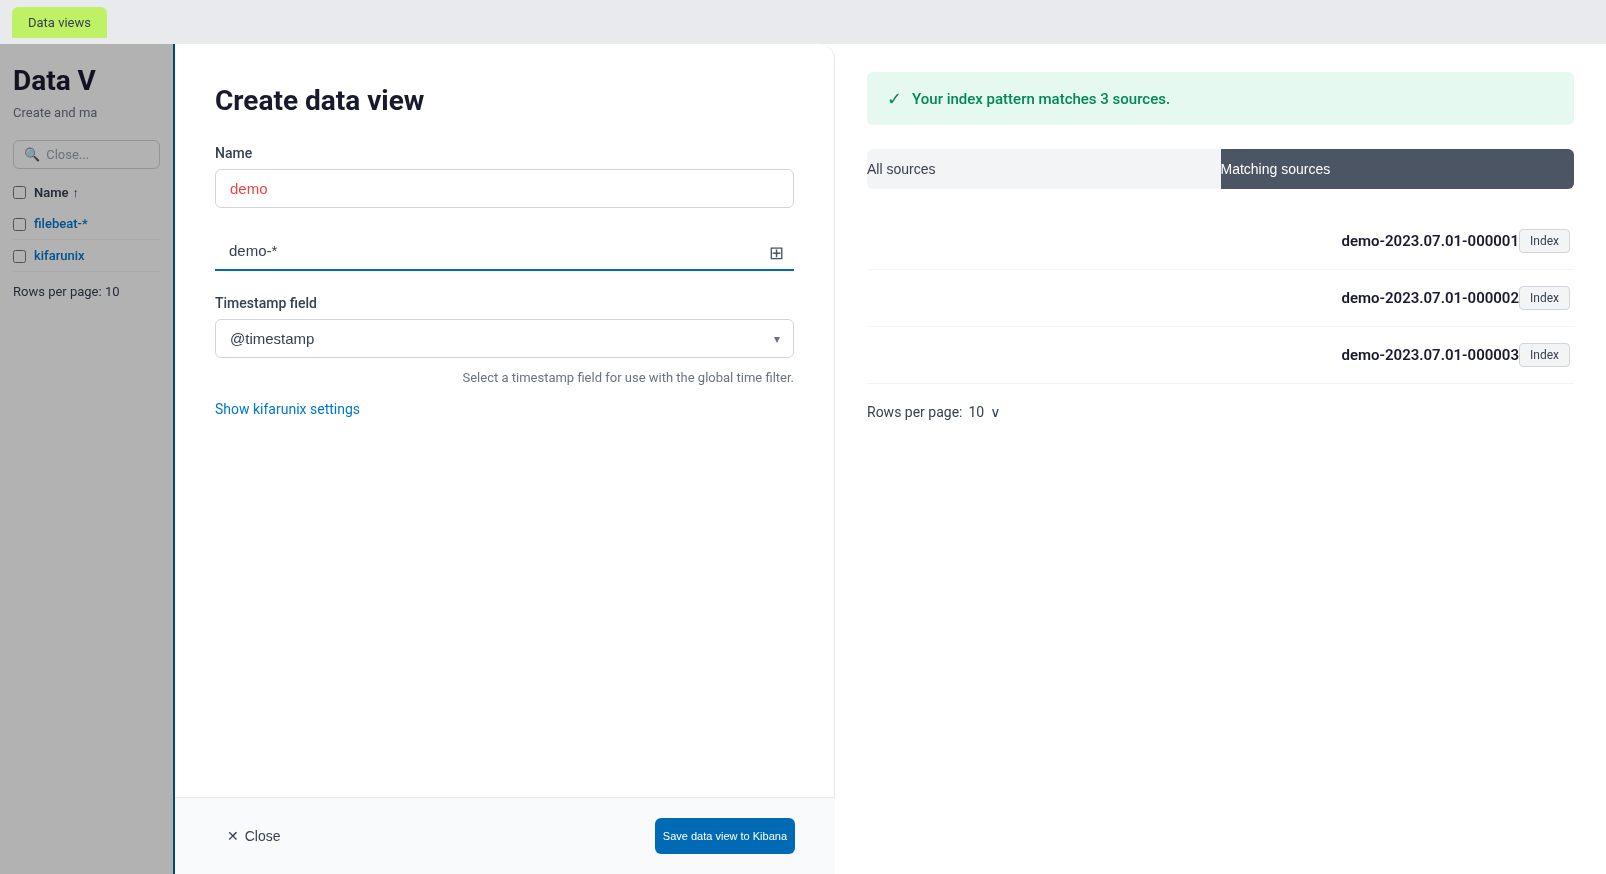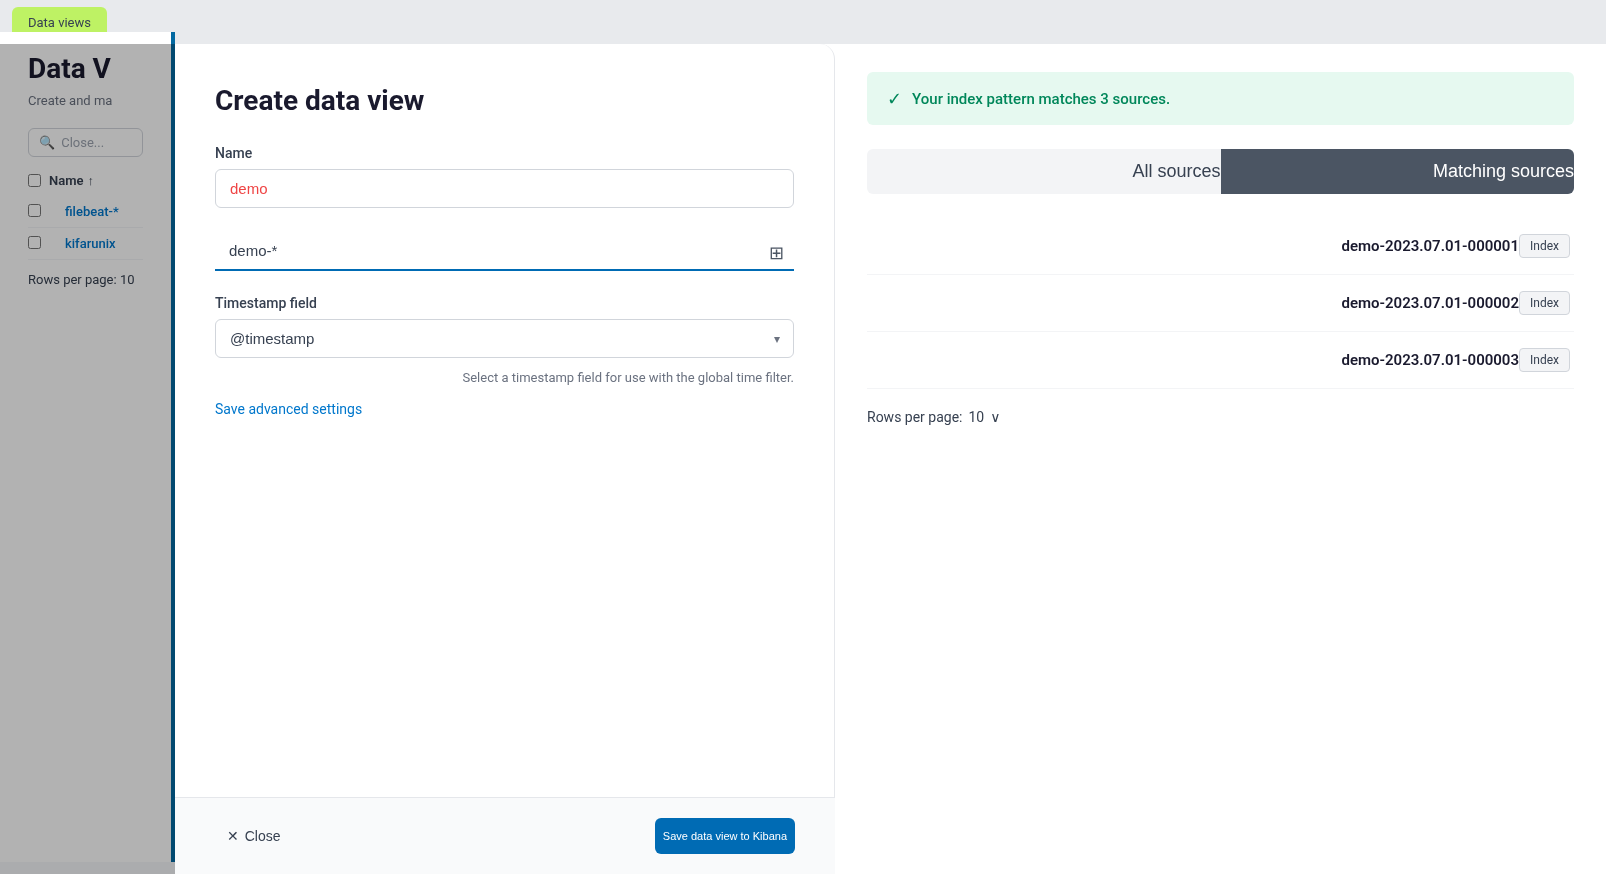--- a/index.html
+++ b/index.html
@@ -34,26 +34,26 @@
     .bg-tab {
       background: #bef264;
       border-radius: 6px 6px 0 0;
       padding: 8px 16px;
       font-size: 13px;
       color: #374151;
     }
 
     .bg-content {
       position: absolute;
-      top: 32px; left: 0;
+      top: 44px; left: 0;
       width: 175px;
       height: 830px;
       background: #fff;
-      border-right: 4px solid #0369a1;
-      padding: 20px 28px;
+      border-right: 2px solid #0369a1;
+      padding: 20px 13px;
     }
 
     .bg-title {
       font-size: 28px;
       font-weight: 700;
       color: #1a1a2e;
       margin-bottom: 8px;
     }
 
     .bg-subtitle {
@@ -79,22 +79,22 @@
       align-items: center;
       gap: 4px;
       font-size: 13px;
       font-weight: 600;
       color: #374151;
       margin-bottom: 8px;
     }
 
     .bg-row {
       display: flex;
-      align-items: flex-start;
-      gap: 24px;
+      align-items: flex-end;
+      gap: 8px;
       padding: 8px 0;
       font-size: 13px;
       border-bottom: 1px solid #f3f4f6;
     }
 
     .bg-link {
       color: #0077cc;
       font-weight: 500;
     }
 
@@ -304,22 +304,22 @@
     .sources-tabs {
       display: flex;
       border-radius: 6px;
       overflow: hidden;
       margin-bottom: 24px;
     }
 
     .source-tab {
       flex: 1;
       padding: 12px 0;
-      text-align: right;
-      font-size: 18px;
+      text-align: left;
+      font-size: 14px;
       cursor: pointer;
       border: none;
     }
 
     .source-tab.inactive {
       background: #f3f4f6;
       color: #374151;
     }
 
     .source-tab.active {
@@ -413,21 +413,21 @@
 
     <label class="timestamp-label">Timestamp field</label>
     <div class="select-wrapper">
       <select class="select-field">
         <option>@timestamp</option>
       </select>
       <span class="select-arrow">▾</span>
     </div>
 
     <p class="helper-text">Select a timestamp field for use with the global time filter.</p>
-    <a class="show-advanced">Save advanced settings</a>
+    <a class="show-advanced">Show kifarunix settings</a>
 
     <div class="modal-footer">
       <button class="close-btn">
         <span>✕</span>
         <span>Close</span>
       </button>
       <button class="save-btn">Save data view to Kibana</button>
     </div>
   </div>
 

